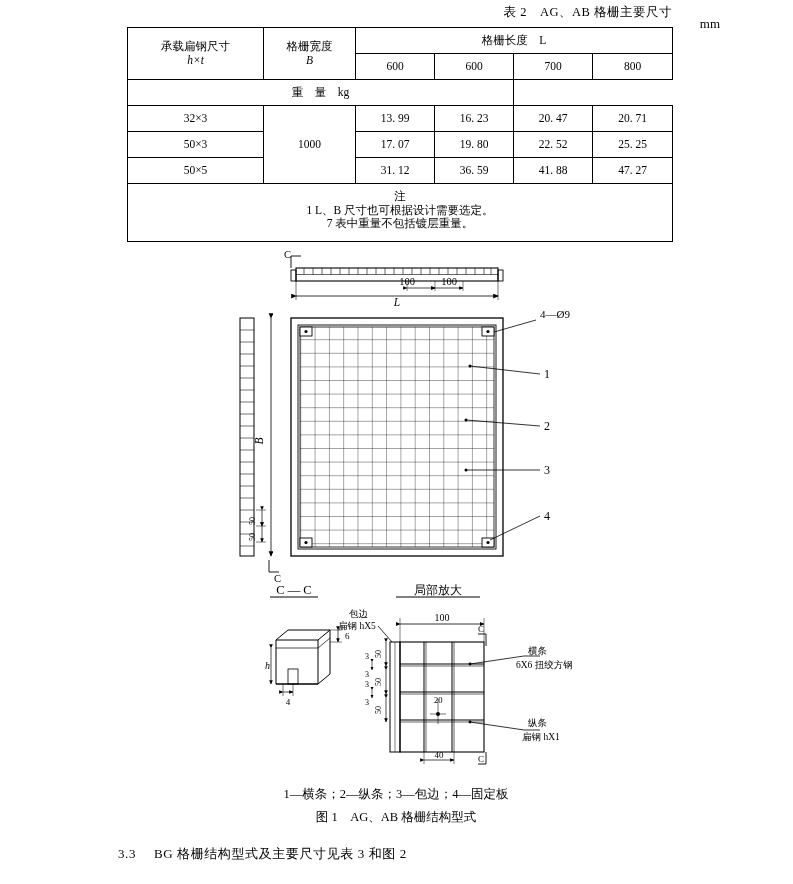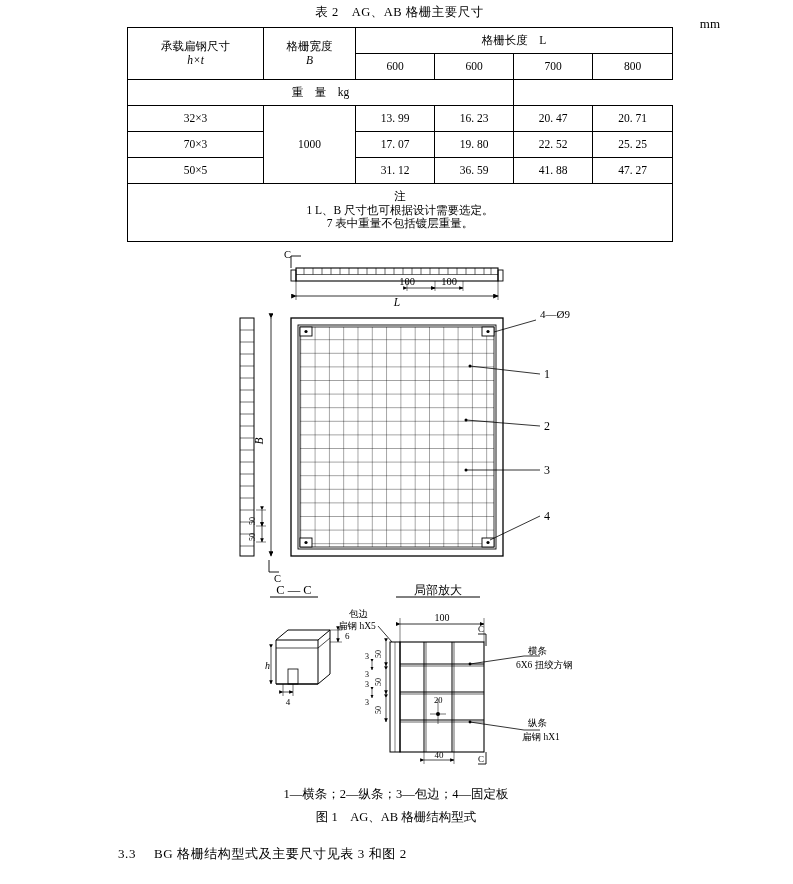--- a/index.html
+++ b/index.html
@@ -17,21 +17,21 @@
   }
 
   
   .table-block {
     position: absolute;
     left: 127px;
     top: 4px;
     width: 545px;
   }
   .table-caption {
-    text-align: center;
+    text-align: right;
     font-size: 12.5px;
     letter-spacing: 0.5px;
     margin-bottom: 6px;
     position: relative;
   }
   .table-caption .unit {
     position: absolute;
     right: -48px;
     top: 12px;
     font-size: 13px;
@@ -126,21 +126,21 @@
       </tr>
       <tr>
         <td>32×3</td>
         <td rowspan="3">1000</td>
         <td>13. 99</td>
         <td>16. 23</td>
         <td>20. 47</td>
         <td>20. 71</td>
       </tr>
       <tr>
-        <td>70×3</td>
+        <td>50×3</td>
         <td>17. 07</td>
         <td>19. 80</td>
         <td>22. 52</td>
         <td>25. 25</td>
       </tr>
       <tr>
         <td>50×5</td>
         <td>31. 12</td>
         <td>36. 59</td>
         <td>41. 88</td>

